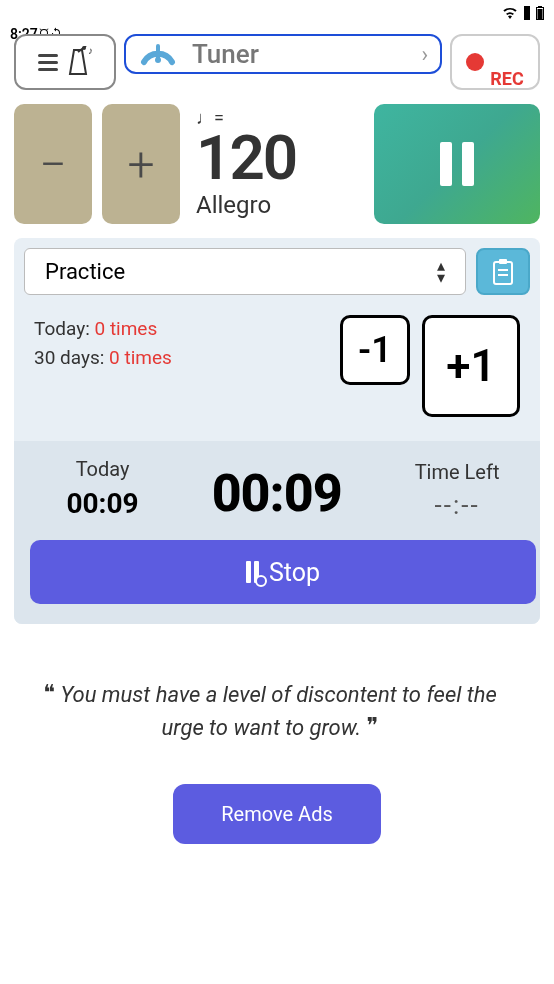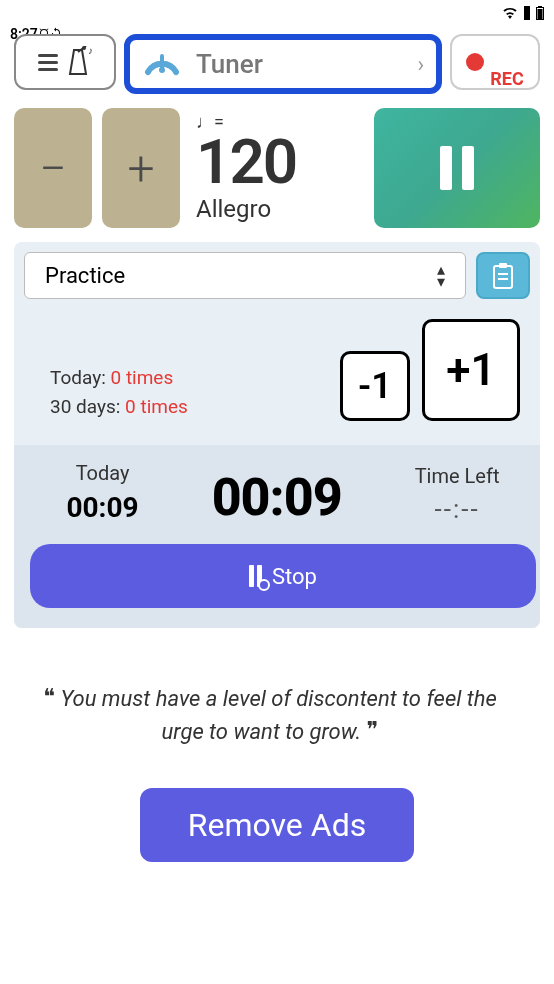--- a/index.html
+++ b/index.html
@@ -58,22 +58,22 @@
 }
 .metronome-icon {
   position: relative;
   width: 28px;
   height: 32px;
 }
 .metronome-icon svg { width: 100%; height: 100%; }
 
 .tuner-button {
   flex: 1;
-  height: 60px;
-  border: 6px solid #1d4ed8;
+  height: 40px;
+  border: 2px solid #1d4ed8;
   border-radius: 12px;
   background: #fff;
   display: flex;
   align-items: center;
   padding: 0 12px;
   gap: 14px;
 }
 .tuner-button .gauge-icon svg { width: 40px; height: 40px; }
 .tuner-button .label {
   flex: 1;
@@ -207,22 +207,22 @@
   border: 2px solid #4aa8c9;
   border-radius: 8px;
   display: flex;
   align-items: center;
   justify-content: center;
 }
 .clipboard-button svg { width: 24px; height: 28px; }
 
 .practice-stats-row {
   display: flex;
-  align-items: flex-end;
-  padding: 10px 20px 24px 36px;
+  align-items: flex-start;
+  padding: 10px 20px 24px 20px;
   gap: 12px;
 }
 .stats-text {
   flex: 1;
   font-size: 19px;
   line-height: 1.5;
   color: #333;
 }
 .stats-text .zero { color: #e53935; }
 .counter-btn {
@@ -278,27 +278,27 @@
 }
 .timer-col .time-placeholder {
   font-size: 26px;
   color: #555;
   letter-spacing: 2px;
 }
 .stop-button {
   width: 100%;
   height: 64px;
   background: #5c5ce0;
-  border-radius: 20px;
+  border-radius: 10px;
   display: flex;
   align-items: center;
   justify-content: center;
   gap: 10px;
   color: #fff;
-  font-size: 22px;
+  font-size: 25px;
 }
 .stop-icon {
   display: flex;
   gap: 3px;
   align-items: center;
   position: relative;
 }
 .stop-icon .bar {
   width: 5px;
   height: 22px;
@@ -334,21 +334,21 @@
 
 
 .remove-ads-wrap {
   display: flex;
   justify-content: center;
   padding: 20px 0;
 }
 .remove-ads {
   background: #5c5ce0;
   color: #fff;
-  font-size: 32px;
+  font-size: 20px;
   padding: 18px 48px;
   border-radius: 12px;
 }
 </style>
 </head>
 <body>
 
 <div class="status-bar">
   <div class="status-left">
     <span>8:27</span>

